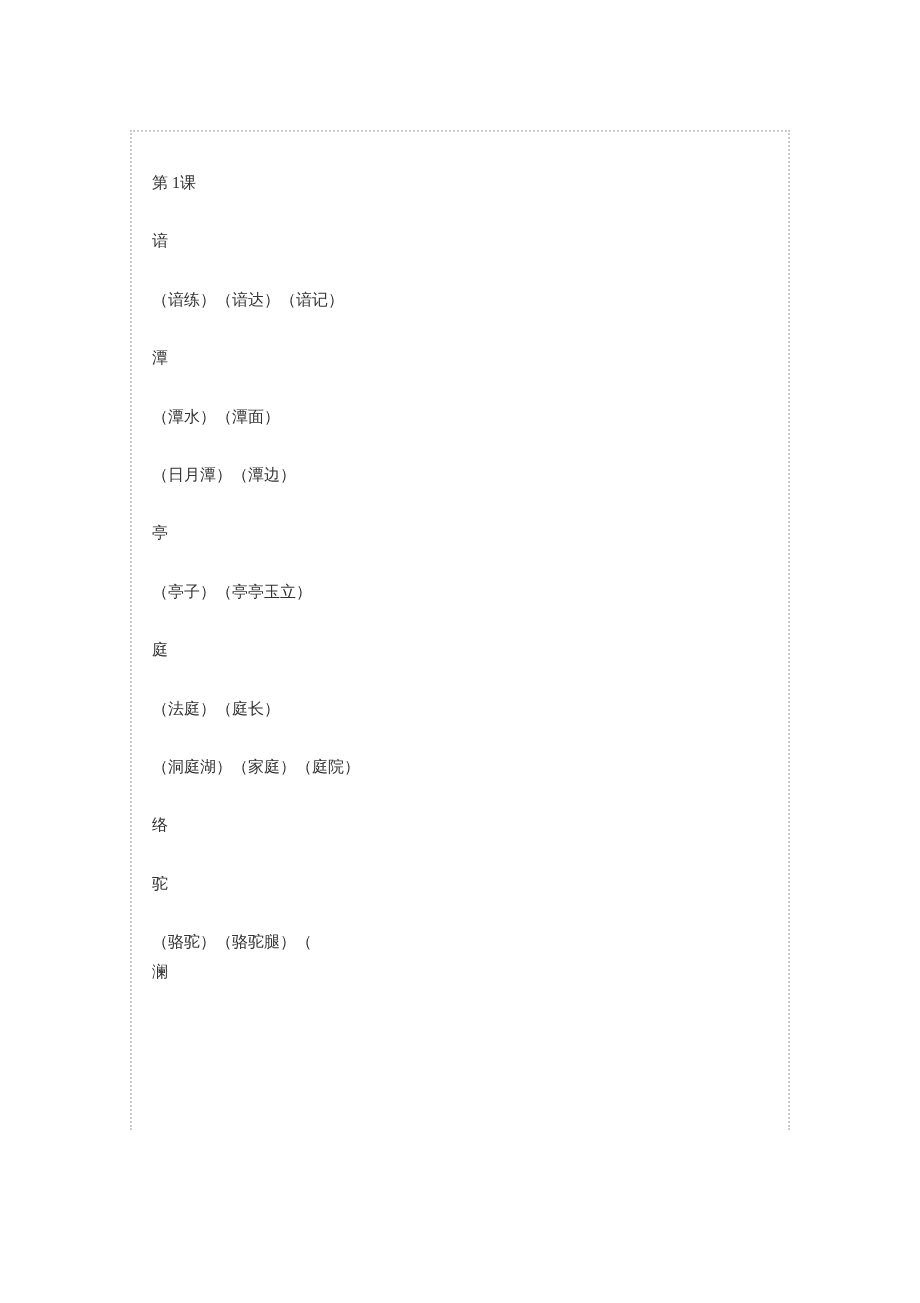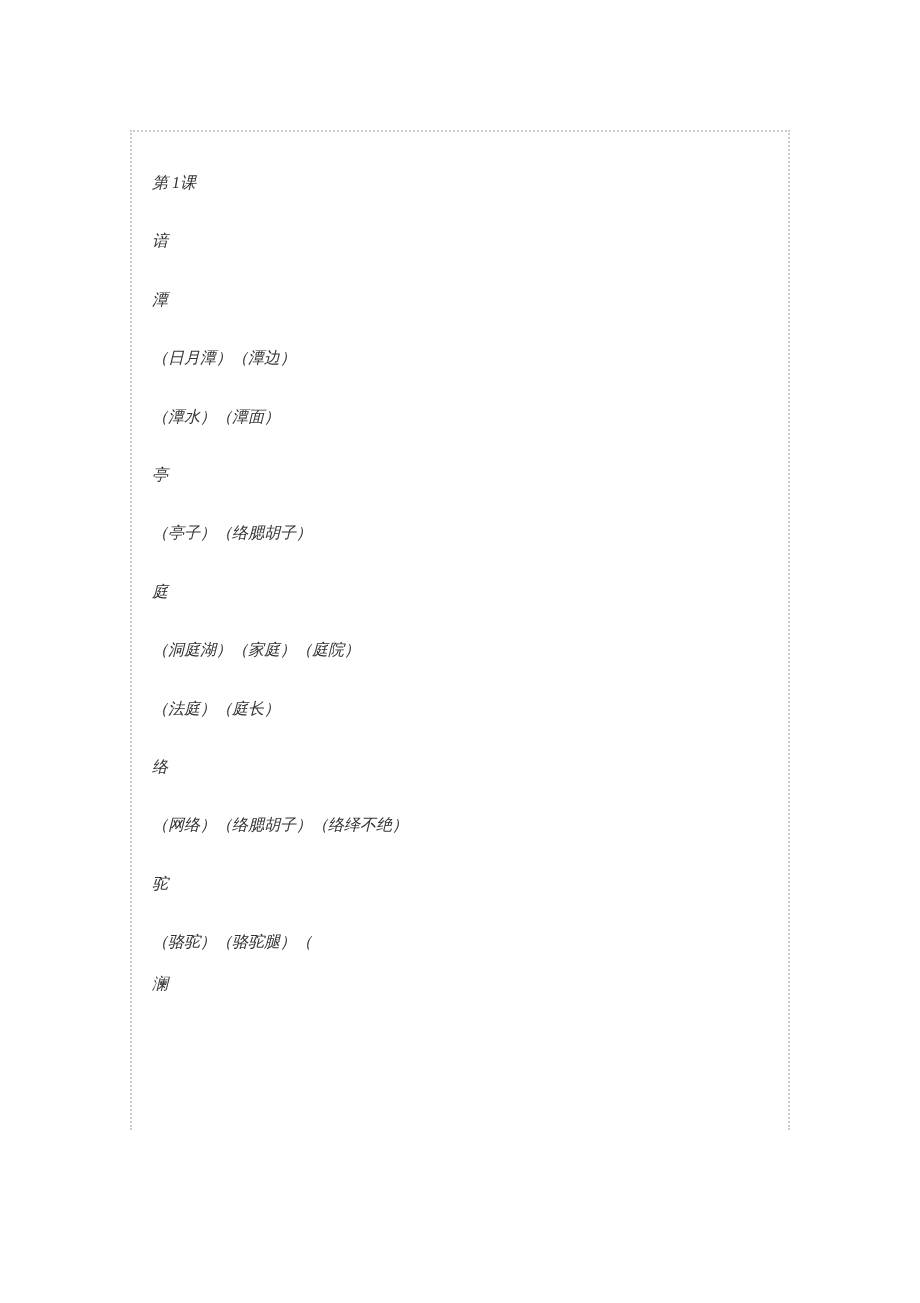--- a/index.html
+++ b/index.html
@@ -12,42 +12,41 @@
       color: #333;
     }
     .page {
       margin: 130px 130px 100px 130px;
       min-height: 1000px;
       border-top: 2px dotted #ccc;
       border-left: 2px dotted #ccc;
       border-right: 2px dotted #ccc;
       padding: 40px 20px 80px 20px;
       box-sizing: border-box;
-      font-style: italic;
     }
     .line {
       margin-bottom: 36px;
       line-height: 1.4;
     }
     .line:last-child {
       margin-bottom: 0;
     }
   </style>
 </head>
 <body>
 
 <div class="page">
   <div class="line">第 1课</div>
   <div class="line">谙</div>
+  <div class="line">（谙练）（谙达）（谙记）</div>
   <div class="line">潭</div>
+  <div class="line">（潭水）（潭面）</div>
   <div class="line">（日月潭）（潭边）</div>
-  <div class="line">（潭水）（潭面）</div>
   <div class="line">亭</div>
-  <div class="line">（亭子）（络腮胡子）</div>
+  <div class="line">（亭子）（亭亭玉立）</div>
   <div class="line">庭</div>
+  <div class="line">（法庭）（庭长）</div>
   <div class="line">（洞庭湖）（家庭）（庭院）</div>
-  <div class="line">（法庭）（庭长）</div>
   <div class="line">络</div>
-  <div class="line">（网络）（络腮胡子）（络绎不绝）</div>
   <div class="line">驼</div>
-  <div class="line" style="margin-bottom: 20px;">（骆驼）（骆驼腿）（</div>
+  <div class="line" style="margin-bottom: 8px;">（骆驼）（骆驼腿）（</div>
   <div class="line">澜</div>
 </div>
 
 </body></html>

